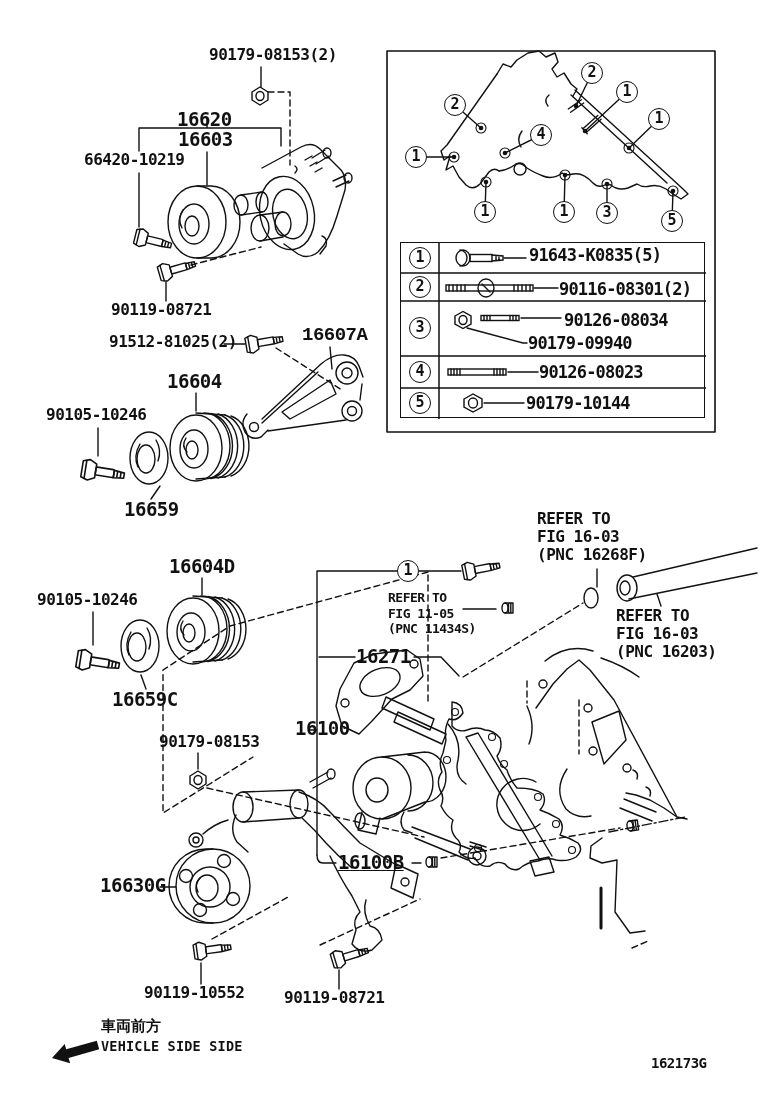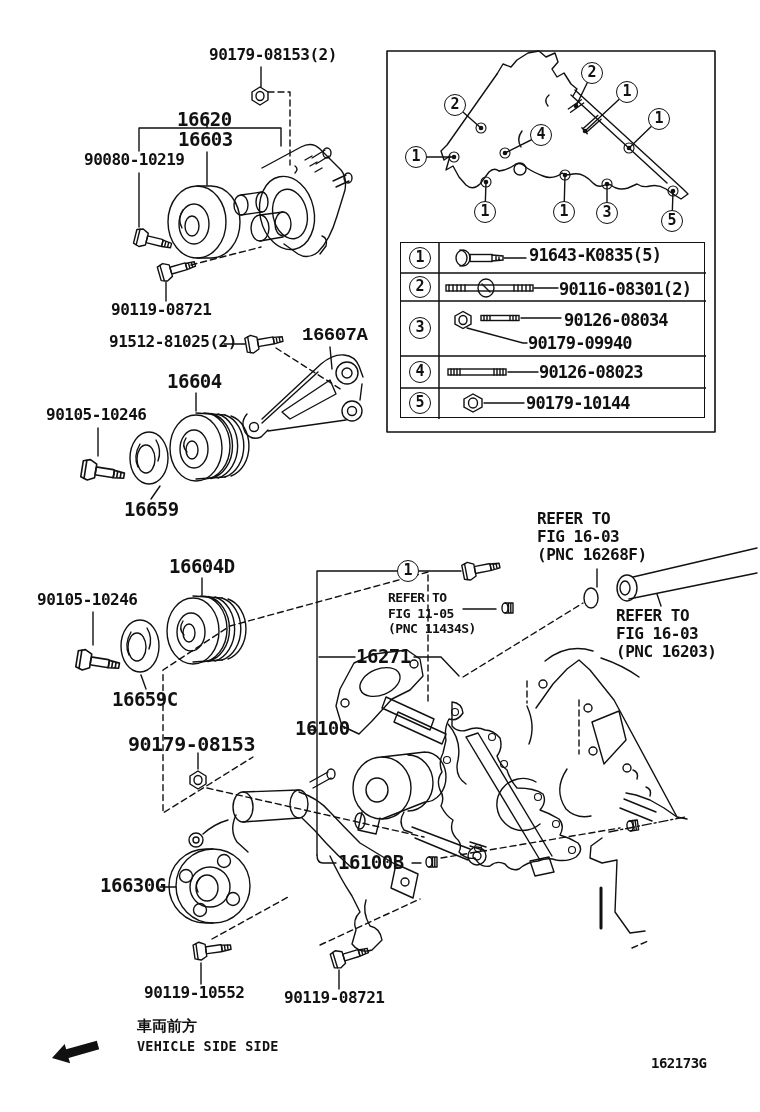--- a/index.html
+++ b/index.html
@@ -14,21 +14,21 @@
   .callout{
     position:absolute;width:22px;height:22px;border:1.6px solid #111;border-radius:50%;
     background:#fff;text-align:center;font-weight:bold;font-size:15px;line-height:19px;
     box-sizing:border-box;z-index:4;transform:translate(-50%,-50%);
   }
   .hwtable{position:absolute;left:400px;top:242px;width:305px;height:176px;
     border:1.6px solid #111;box-sizing:border-box;z-index:3;background:#fff;}
   .hwtable .callout{z-index:5;}
   .hwtext{position:absolute;font-weight:bold;font-size:17px;letter-spacing:-0.8px;white-space:nowrap;z-index:5;}
   .tsvg{position:absolute;left:0;top:0;}
-  .fronttext{position:absolute;font-weight:bold;z-index:3;white-space:nowrap;margin-left:36px;}
+  .fronttext{position:absolute;font-weight:bold;z-index:3;white-space:nowrap;}
   .figcode{position:absolute;font-weight:bold;font-size:14px;letter-spacing:-0.5px;z-index:3;}
 </style>
 </head>
 <body>
 
 <svg id="art" width="760" height="1112" viewBox="0 0 760 1112">
   <defs>
     <g id="bolt">
       <path d="M-7,-7 L-1,-9 L5,-6 L5,6 L-1,9 L-7,7 Z"></path>
       <path d="M-4,-8 L-4,8"></path>
@@ -347,34 +347,34 @@
 <div class="callout" style="left:408px;top:571px">1</div>
 
 <div class="fronttext" style="left:101px;top:1017px;font-size:15px">車両前方</div>
 <div class="fronttext" style="left:101px;top:1038px;font-size:13.5px;letter-spacing:0.2px">VEHICLE SIDE SIDE</div>
 
 <div class="figcode" style="left:651px;top:1055px">162173G</div>
 
 <div class="plabel" style="left: 209px; top: 47px; font-size: 16px;">90179-08153(2)</div>
 <div class="plabel" style="left: 177px; top: 98px; font-size: 19px; margin-top: 12px;">16620</div>
 <div class="plabel" style="left: 178px; top: 130px; font-size: 19px;">16603</div>
-<div class="plabel" style="left: 84px; top: 152px; font-size: 16px;">90080-10219</div>
+<div class="plabel" style="left: 84px; top: 152px; font-size: 16px;">66420-10219</div>
 <div class="plabel" style="left: 111px; top: 302px; font-size: 16px;">90119-08721</div>
 <div class="plabel" style="left: 87px; top: 334px; font-size: 16px; margin-left: 22px;">91512-81025(2)</div>
 <div class="plabel" style="left: 302px; top: 326px; font-size: 19px; font-family: Liberation Mono, monospace;">16607A</div>
 <div class="plabel" style="left: 167px; top: 372px; font-size: 19px;">16604</div>
 <div class="plabel" style="left: 46px; top: 407px; font-size: 16px;">90105-10246</div>
 <div class="plabel" style="left: 124px; top: 500px; font-size: 19px;">16659</div>
 <div class="plabel" style="left: 169px; top: 557px; font-size: 19px;">16604D</div>
 <div class="plabel" style="left: 37px; top: 592px; font-size: 16px;">90105-10246</div>
 <div class="plabel" style="left: 112px; top: 690px; font-size: 19px;">16659C</div>
-<div class="plabel" style="left: 128px; top: 734px; font-size: 20px; text-align: right;">90179-08153</div>
+<div class="plabel" style="left: 159px; top: 734px; font-size: 16px; text-align: right;">90179-08153</div>
 <div class="plabel" style="left: 251px; top: 719px; font-size: 19px; margin-left: 44px;">16100</div>
 <div class="plabel" style="left: 356px; top: 647px; font-size: 19px;">16271</div>
-<div class="plabel" style="left: 338px; top: 853px; font-size: 19px;">16100B</div>
+<div class="plabel" style="left: 338px; top: 853px; font-size: 19px; text-decoration: underline;">16100B</div>
 <div class="plabel" style="left: 87px; top: 876px; font-size: 19px; margin-left: 13px;">16630G</div>
 <div class="plabel" style="left: 144px; top: 985px; font-size: 16px;">90119-10552</div>
 <div class="plabel" style="left: 284px; top: 990px; font-size: 16px;">90119-08721</div>
 <div class="refnote" style="left: 537px; top: 510px; font-size: 16px; line-height: 18px;">
     <div>REFER TO</div>
     <div>FIG 16-03</div>
     <div>(PNC 16268F)</div>
   </div>
 <div class="refnote" style="left: 388px; top: 590px; font-size: 13px; line-height: 15.5px;">
     <div>REFER TO</div>

